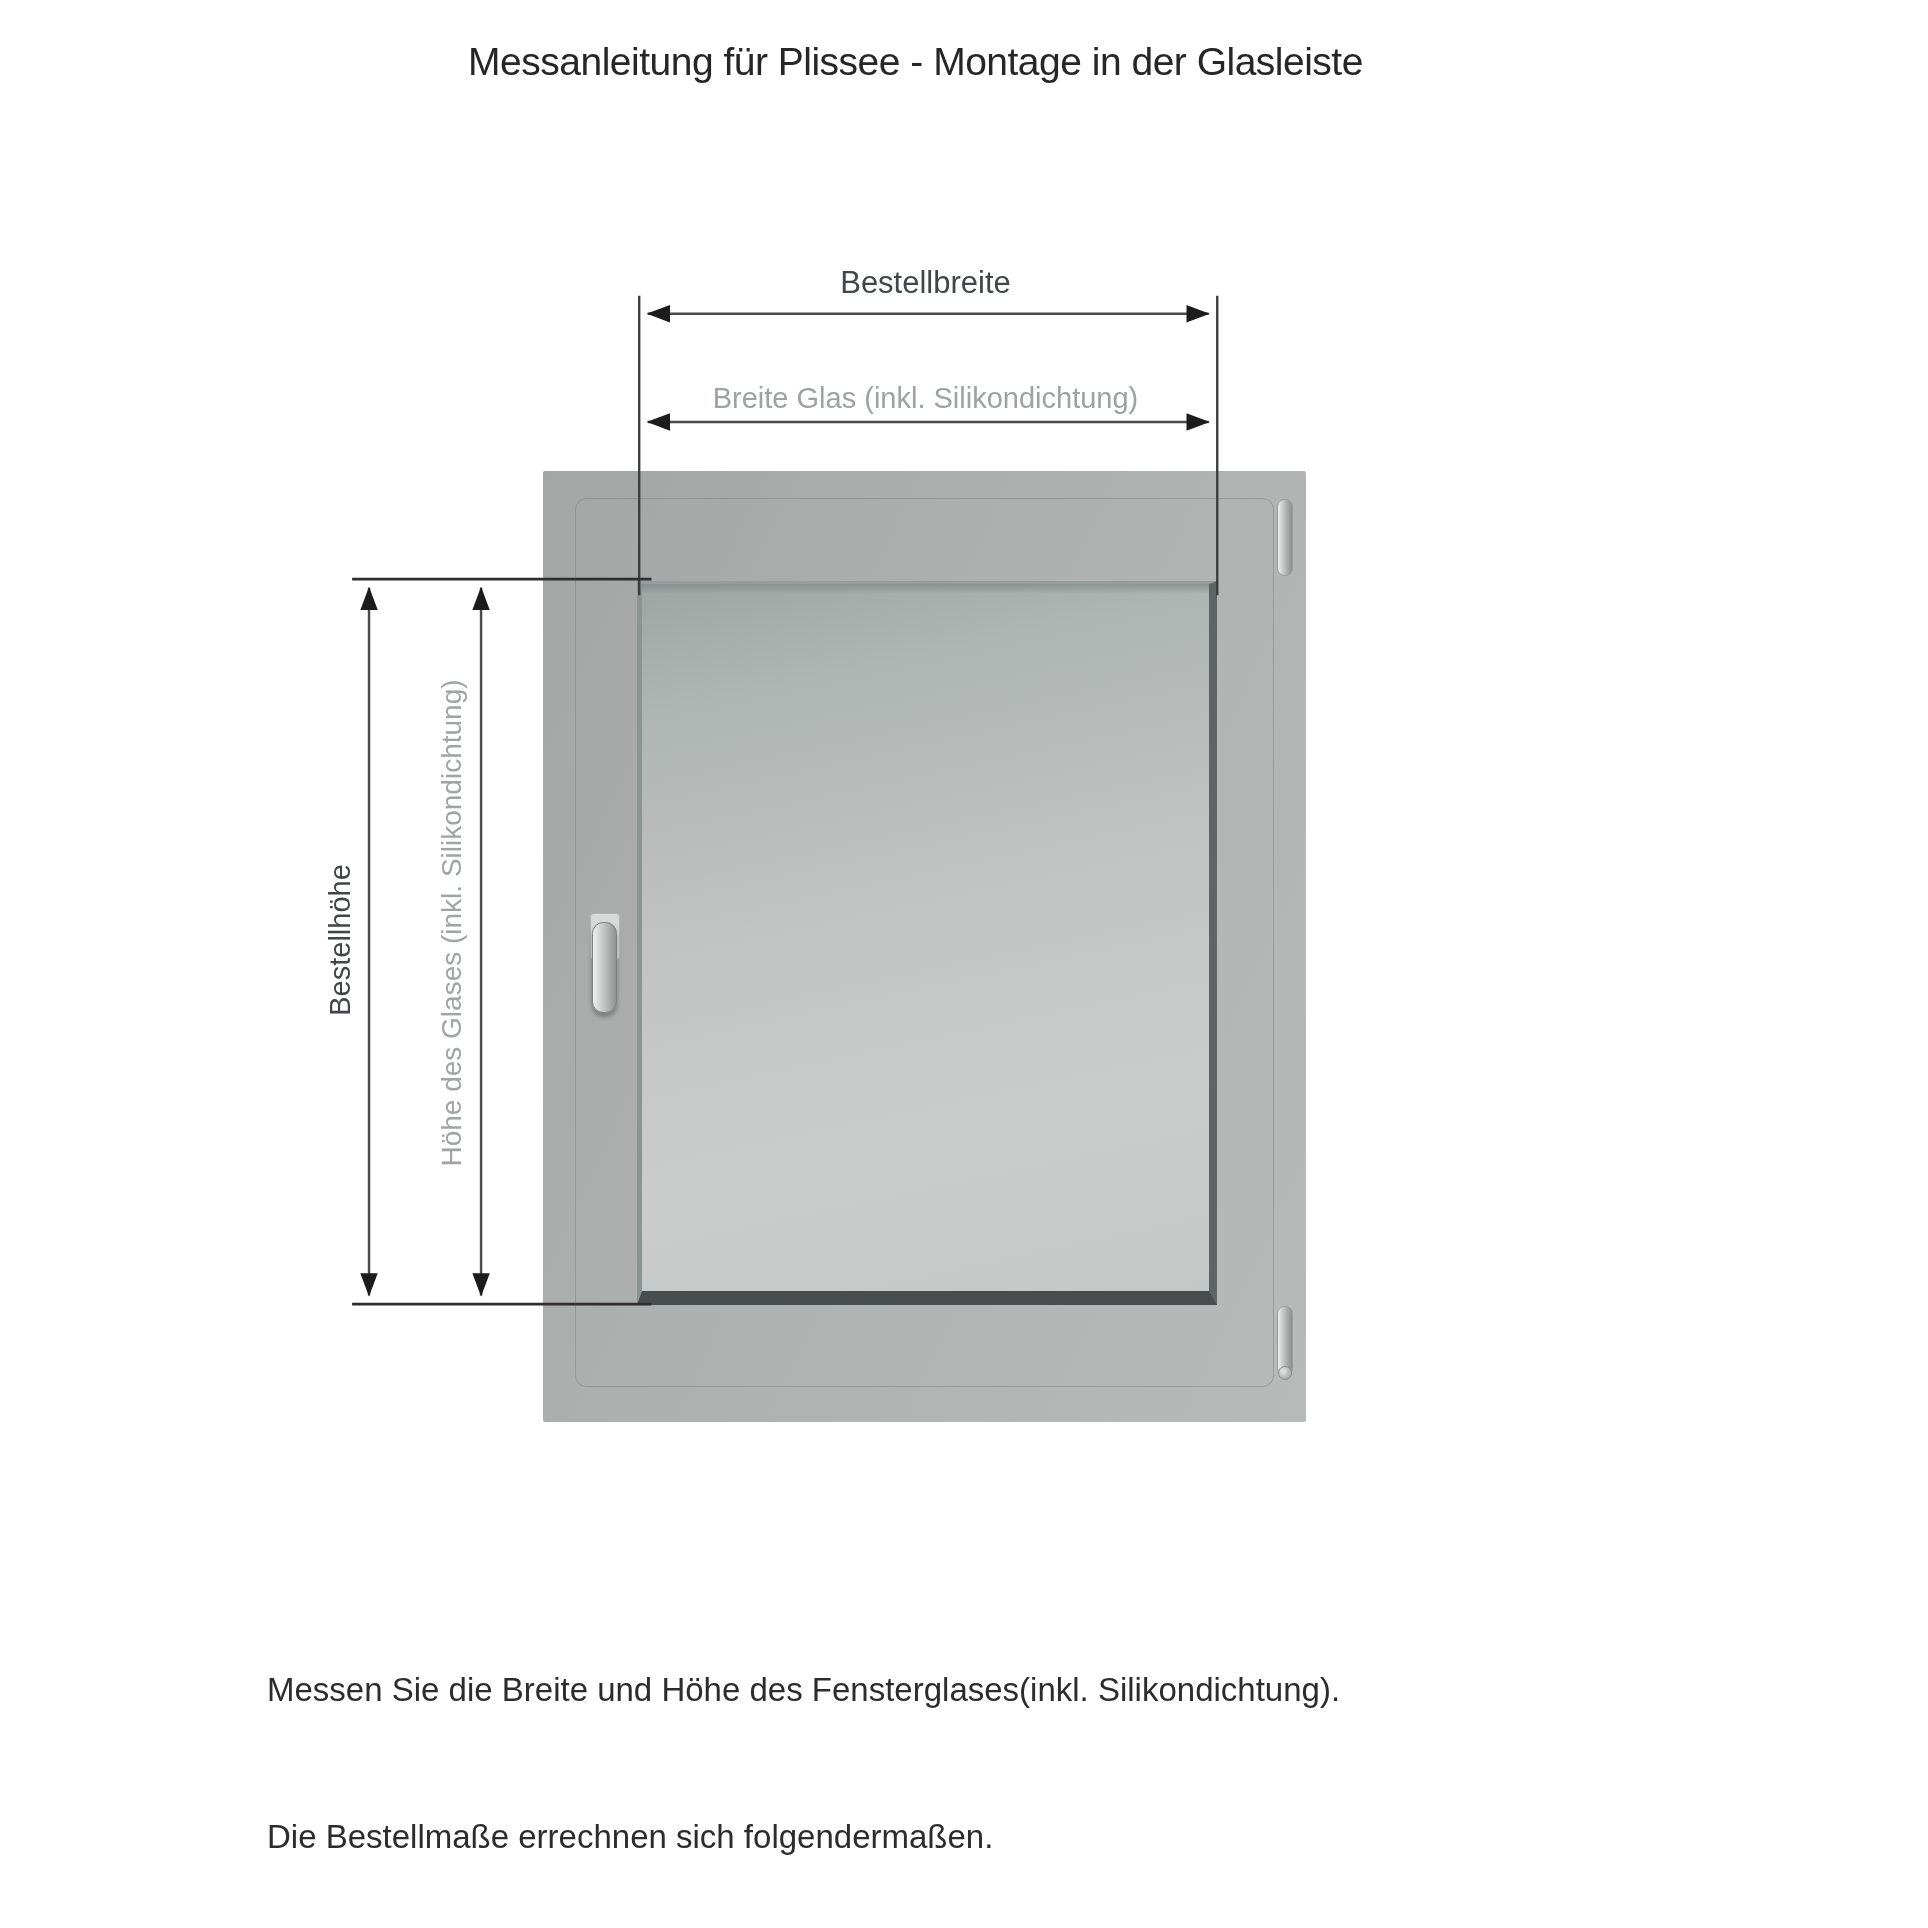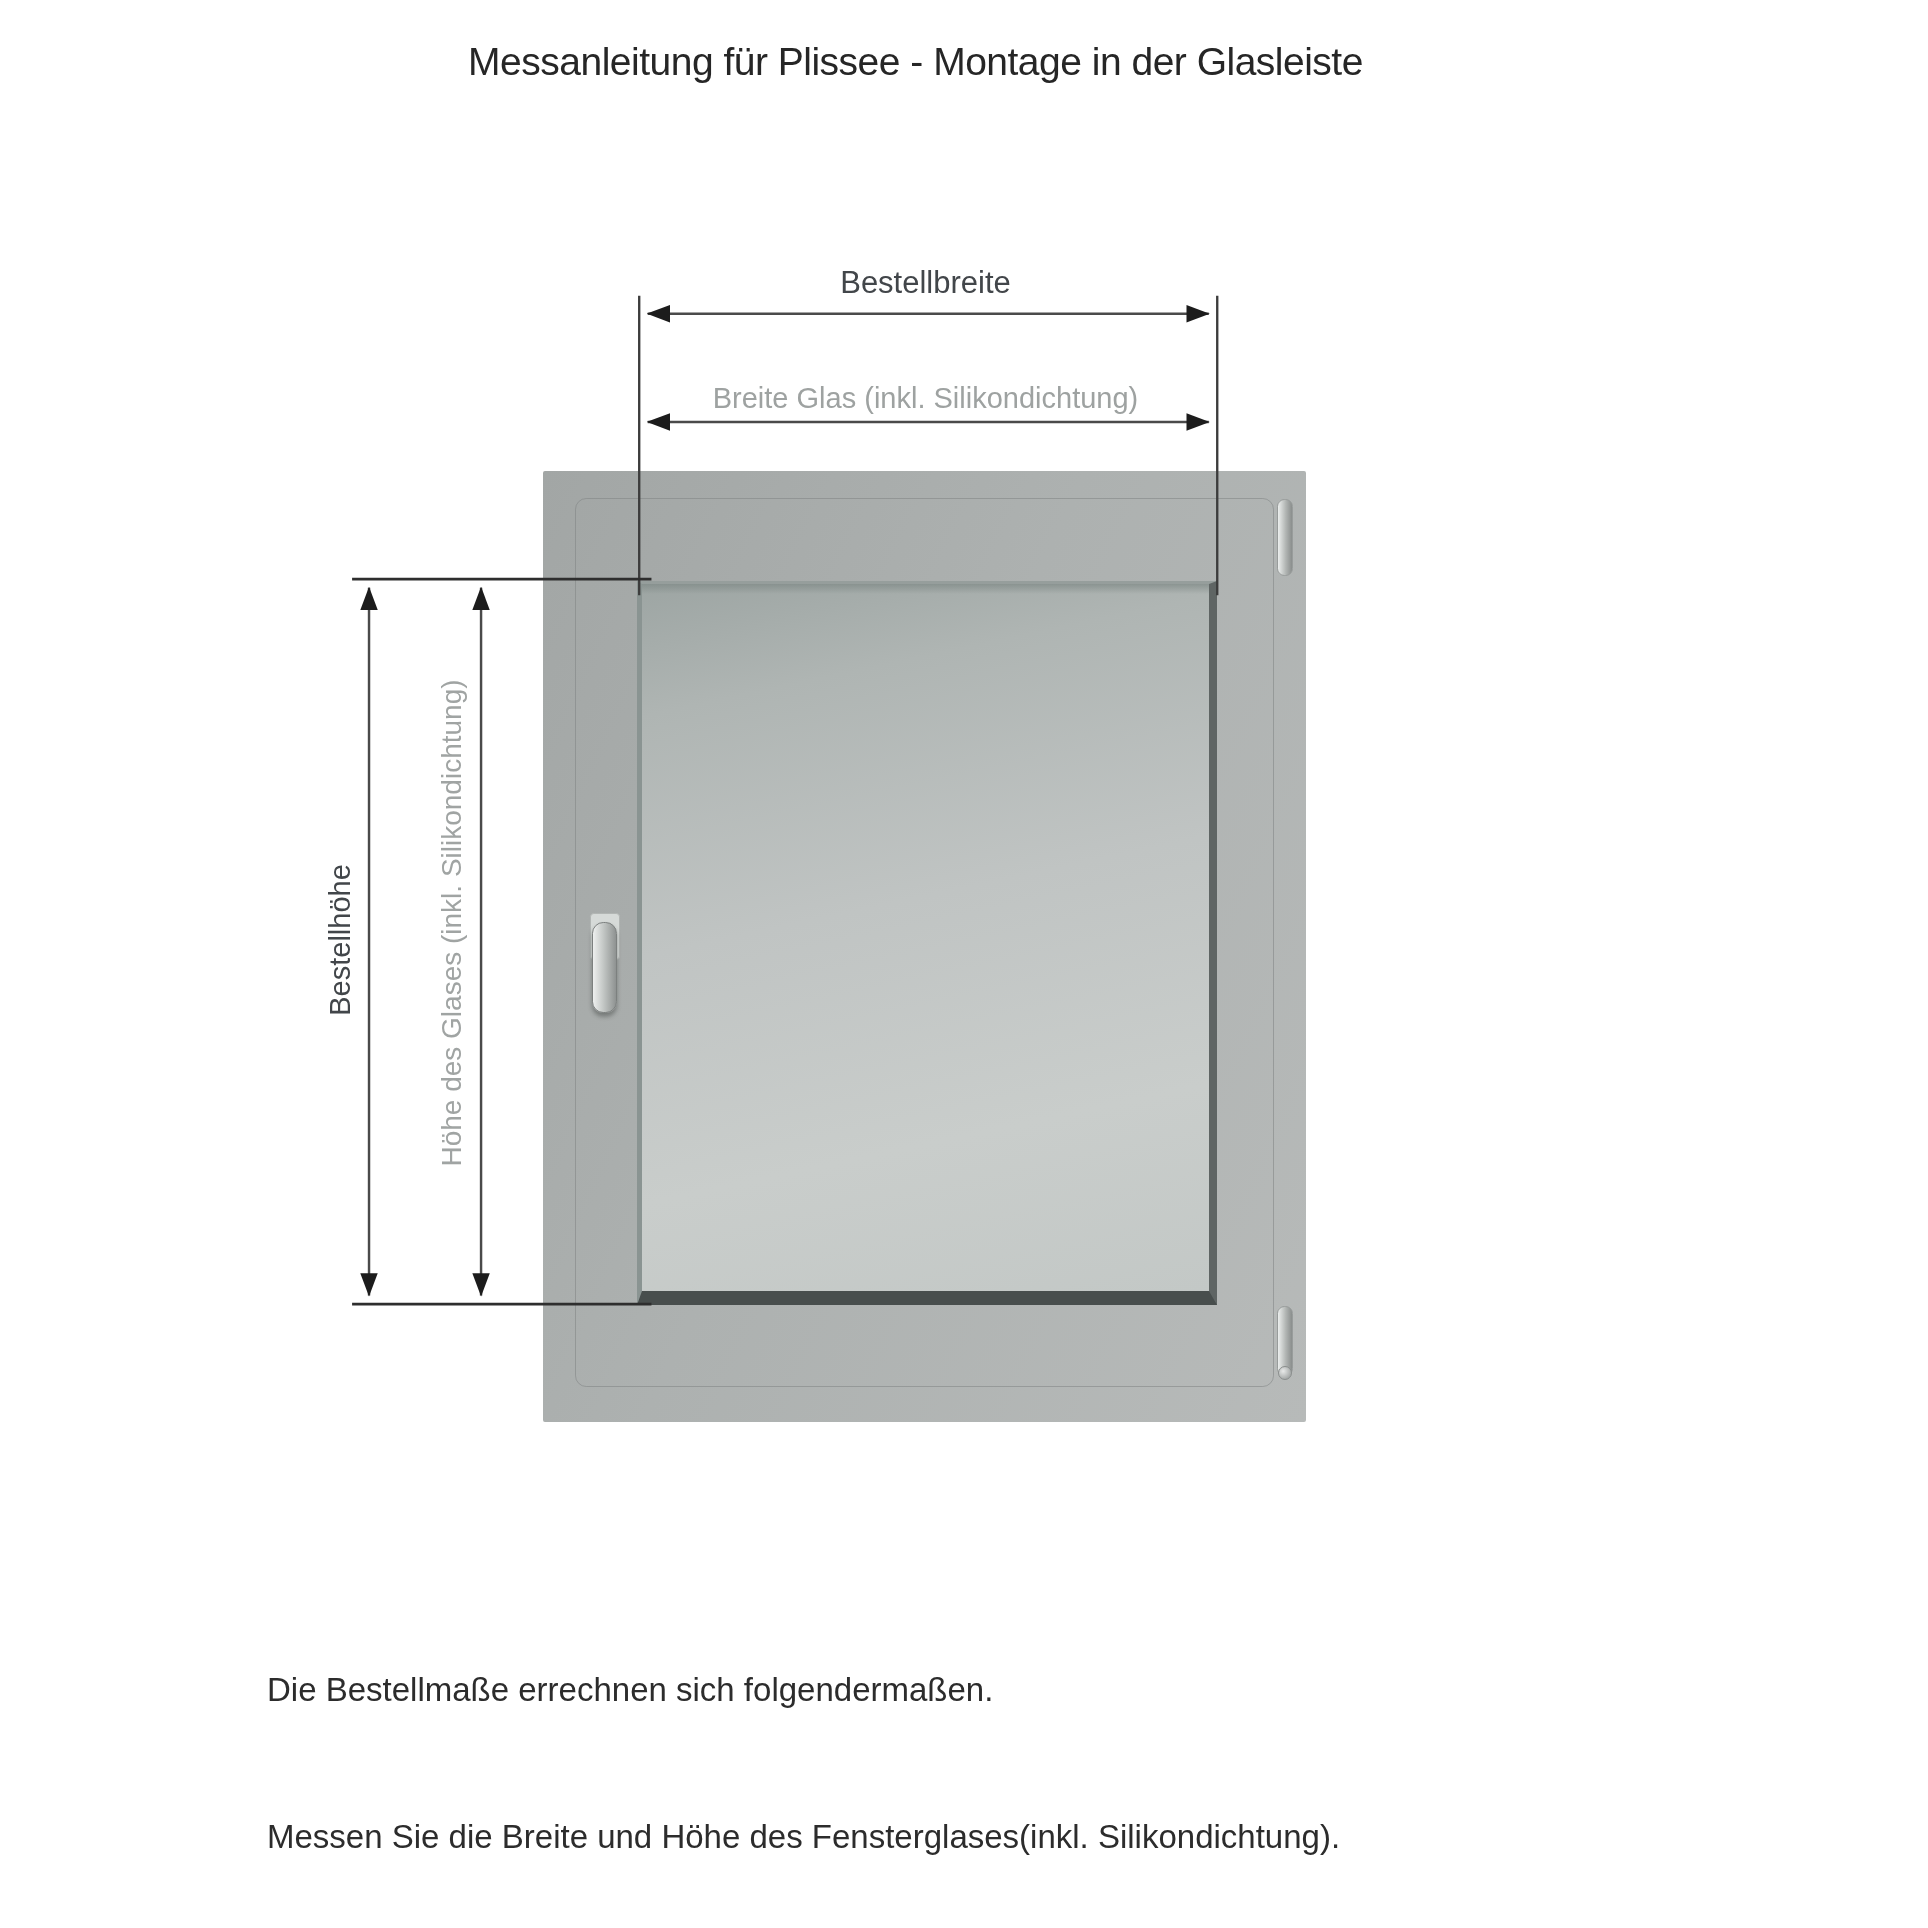--- a/index.html
+++ b/index.html
@@ -88,21 +88,21 @@
     <line x1="392" y1="586" x2="392" y2="1338" stroke="#4a4a4a" stroke-width="2.6" marker-start="url(#ah)" marker-end="url(#ah)"></line>
     <line x1="511" y1="586" x2="511" y2="1338" stroke="#4a4a4a" stroke-width="2.6" marker-start="url(#ah)" marker-end="url(#ah)"></line>
   </svg>
 
   <div class="dim-label lbl-glass-width">Breite Glas (inkl. Silikondichtung)</div>
   <div class="dim-label lbl-order-width">Bestellbreite</div>
   <div class="dim-label lbl-order-height">Bestellhöhe</div>
   <div class="dim-label lbl-glass-height">Höhe des Glases (inkl. Silikondichtung)</div>
 
   <div class="textblock">
+    <div>Messen Sie die Breite und Höhe des Fensterglases(inkl. Silikondichtung).</div>
     <div>Die Bestellmaße errechnen sich folgendermaßen.</div>
-    <div>Messen Sie die Breite und Höhe des Fensterglases(inkl. Silikondichtung).</div>
     <div class="warning">Achtung: In der Breite ziehen Sie bitte 5 mm ab damit das Plissee</div>
     
     
   </div>
 
 </div>
 
 
 </body></html>

